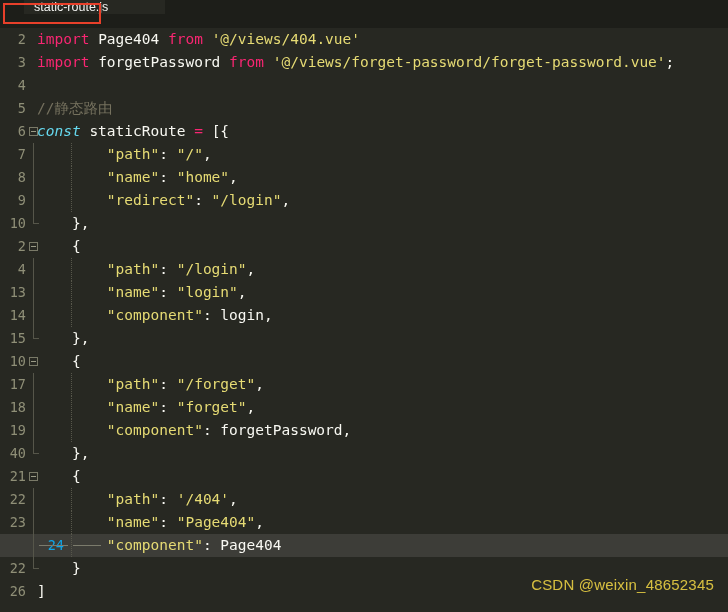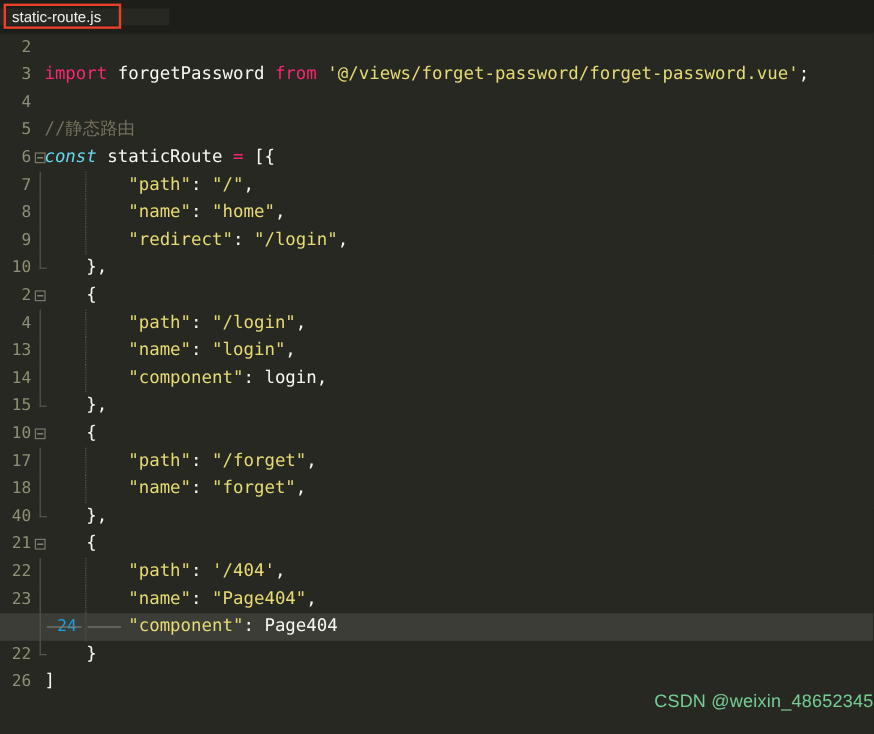--- a/index.html
+++ b/index.html
@@ -12,22 +12,23 @@
     height: 612px;
     overflow: hidden;
     font-family: "DejaVu Sans Mono", "Liberation Mono", monospace;
   }
 
   
   #tabbar {
     height: 28px;
     background: #1d1e19;
     display: flex;
-    align-items: center;
+    align-items: flex-start;
     position: relative;
+    padding-left: 24px;
   }
   #tab-active {
     background: #272822;
     color: #f2f2f0;
     font-family: "Liberation Sans", "DejaVu Sans", sans-serif;
     font-size: 12.5px;
     display: flex;
     align-items: center;
     padding: 0 11px 0 10px;
     min-width: 120px;
@@ -142,60 +143,61 @@
   .kw-it     { color: #66d9ef; font-style: italic; }  
   .plain     { color: #f8f8f2; }
   .str       { color: #e6db74; }
   .key       { color: #e6db74; }
   .comment   { color: #75715e; }
   .punct     { color: #f8f8f2; }
 
   
   #watermark {
     position: absolute;
-    right: 0;
+    right: 14px;
     bottom: 19px;
-    color: #86efac;
+    color: #fde047;
     opacity: 0.82;
     font-family: "Liberation Sans", "DejaVu Sans", sans-serif;
     font-size: 15px;
     letter-spacing: 0.2px;
     pointer-events: none;
     margin-left: 14px;
   }
 </style>
 </head>
 <body>
 
 <div id="tabbar">
   <div id="tab-active">
     <span>static-route.js</span>
   </div>
   <div id="tab-highlight"></div>
 </div>
 
 <div id="editor">
   <div id="code-rows">
-      <div class="row"><span class="gutter-num">2</span></div>
+      <div class="row"><span class="gutter-num">2</span><span class="code"><span class="kw">import</span><span class="plain"> </span><span class="plain">Page404</span><span class="plain"> </span><span class="kw">from</span><span class="plain"> </span><span class="str">'@/views/404.vue'</span></span></div>
       <div class="row"><span class="gutter-num">3</span><span class="code"><span class="kw">import</span><span class="plain"> </span><span class="plain">forgetPassword</span><span class="plain"> </span><span class="kw">from</span><span class="plain"> </span><span class="str">'@/views/forget-password/forget-password.vue'</span><span class="punct">;</span></span></div>
       <div class="row"><span class="gutter-num">4</span><span class="code"></span></div>
       <div class="row"><span class="gutter-num">5</span><span class="code"><span class="comment">//静态路由</span></span></div>
       <div class="row"><span class="gutter-num">6</span><span class="fold-box"></span><span class="code"><span class="kw-it">const</span><span class="plain"> </span><span class="plain">staticRoute</span><span class="plain"> </span><span class="kw">=</span><span class="plain"> </span><span class="punct">[{</span></span></div>
       <div class="row"><span class="gutter-num">7</span><span class="fold-line"></span><span class="indent-guide" style="left: 70.64px;"></span><span class="code"><span class="key">        "path"</span><span class="punct">: </span><span class="str">"/"</span><span class="punct">,</span></span></div>
       <div class="row"><span class="gutter-num">8</span><span class="fold-line"></span><span class="indent-guide" style="left: 70.64px;"></span><span class="code"><span class="key">        "name"</span><span class="punct">: </span><span class="str">"home"</span><span class="punct">,</span></span></div>
       <div class="row"><span class="gutter-num">9</span><span class="fold-line"></span><span class="indent-guide" style="left: 70.64px;"></span><span class="code"><span class="key">        "redirect"</span><span class="punct">: </span><span class="str">"/login"</span><span class="punct">,</span></span></div>
       <div class="row"><span class="gutter-num">10</span><span class="fold-line end"></span><span class="code"><span class="punct">    },</span></span></div>
       <div class="row"><span class="gutter-num">2</span><span class="fold-box"></span><span class="code"><span class="punct">    {</span></span></div>
       <div class="row"><span class="gutter-num">4</span><span class="fold-line"></span><span class="indent-guide" style="left: 70.64px;"></span><span class="code"><span class="key">        "path"</span><span class="punct">: </span><span class="str">"/login"</span><span class="punct">,</span></span></div>
       <div class="row"><span class="gutter-num">13</span><span class="fold-line"></span><span class="indent-guide" style="left: 70.64px;"></span><span class="code"><span class="key">        "name"</span><span class="punct">: </span><span class="str">"login"</span><span class="punct">,</span></span></div>
       <div class="row"><span class="gutter-num">14</span><span class="fold-line"></span><span class="indent-guide" style="left: 70.64px;"></span><span class="code"><span class="key">        "component"</span><span class="punct">: </span><span class="plain">login</span><span class="punct">,</span></span></div>
       <div class="row"><span class="gutter-num">15</span><span class="fold-line end"></span><span class="code"><span class="punct">    },</span></span></div>
       <div class="row"><span class="gutter-num">10</span><span class="fold-box"></span><span class="code"><span class="punct">    {</span></span></div>
       <div class="row"><span class="gutter-num">17</span><span class="fold-line"></span><span class="indent-guide" style="left: 70.64px;"></span><span class="code"><span class="key">        "path"</span><span class="punct">: </span><span class="str">"/forget"</span><span class="punct">,</span></span></div>
       <div class="row"><span class="gutter-num">18</span><span class="fold-line"></span><span class="indent-guide" style="left: 70.64px;"></span><span class="code"><span class="key">        "name"</span><span class="punct">: </span><span class="str">"forget"</span><span class="punct">,</span></span></div>
+      <div class="row"><span class="gutter-num">19</span><span class="fold-line"></span><span class="indent-guide" style="left: 70.64px;"></span><span class="code"><span class="key">        "component"</span><span class="punct">: </span><span class="plain">forgetPassword</span><span class="punct">,</span></span></div>
       <div class="row"><span class="gutter-num">40</span><span class="fold-line end"></span><span class="code"><span class="punct">    },</span></span></div>
       <div class="row"><span class="gutter-num">21</span><span class="fold-box"></span><span class="code"><span class="punct">    {</span></span></div>
       <div class="row"><span class="gutter-num">22</span><span class="fold-line"></span><span class="indent-guide" style="left: 70.64px;"></span><span class="code"><span class="key">        "path"</span><span class="punct">: </span><span class="str">'/404'</span><span class="punct">,</span></span></div>
       <div class="row"><span class="gutter-num">23</span><span class="fold-line"></span><span class="indent-guide" style="left: 70.64px;"></span><span class="code"><span class="key">        "name"</span><span class="punct">: </span><span class="str">"Page404"</span><span class="punct">,</span></span></div>
       <div class="row active"><span class="gutter-num">24</span><span class="fold-line"></span><span class="indent-guide" style="left: 70.64px;"></span><span class="ws-dash" style="left: 39px; width: 28.64px;"></span><span class="ws-dash" style="left: 72.64px; width: 28.64px;"></span><span class="code"><span class="key">        "component"</span><span class="punct">: </span><span class="plain">Page404</span></span></div>
       <div class="row"><span class="gutter-num">22</span><span class="fold-line end"></span><span class="code"><span class="punct">    }</span></span></div>
       <div class="row"><span class="gutter-num">26</span><span class="code"><span class="punct">]</span></span></div>
     </div>
   <div id="watermark">CSDN @weixin_48652345</div>
 </div>

